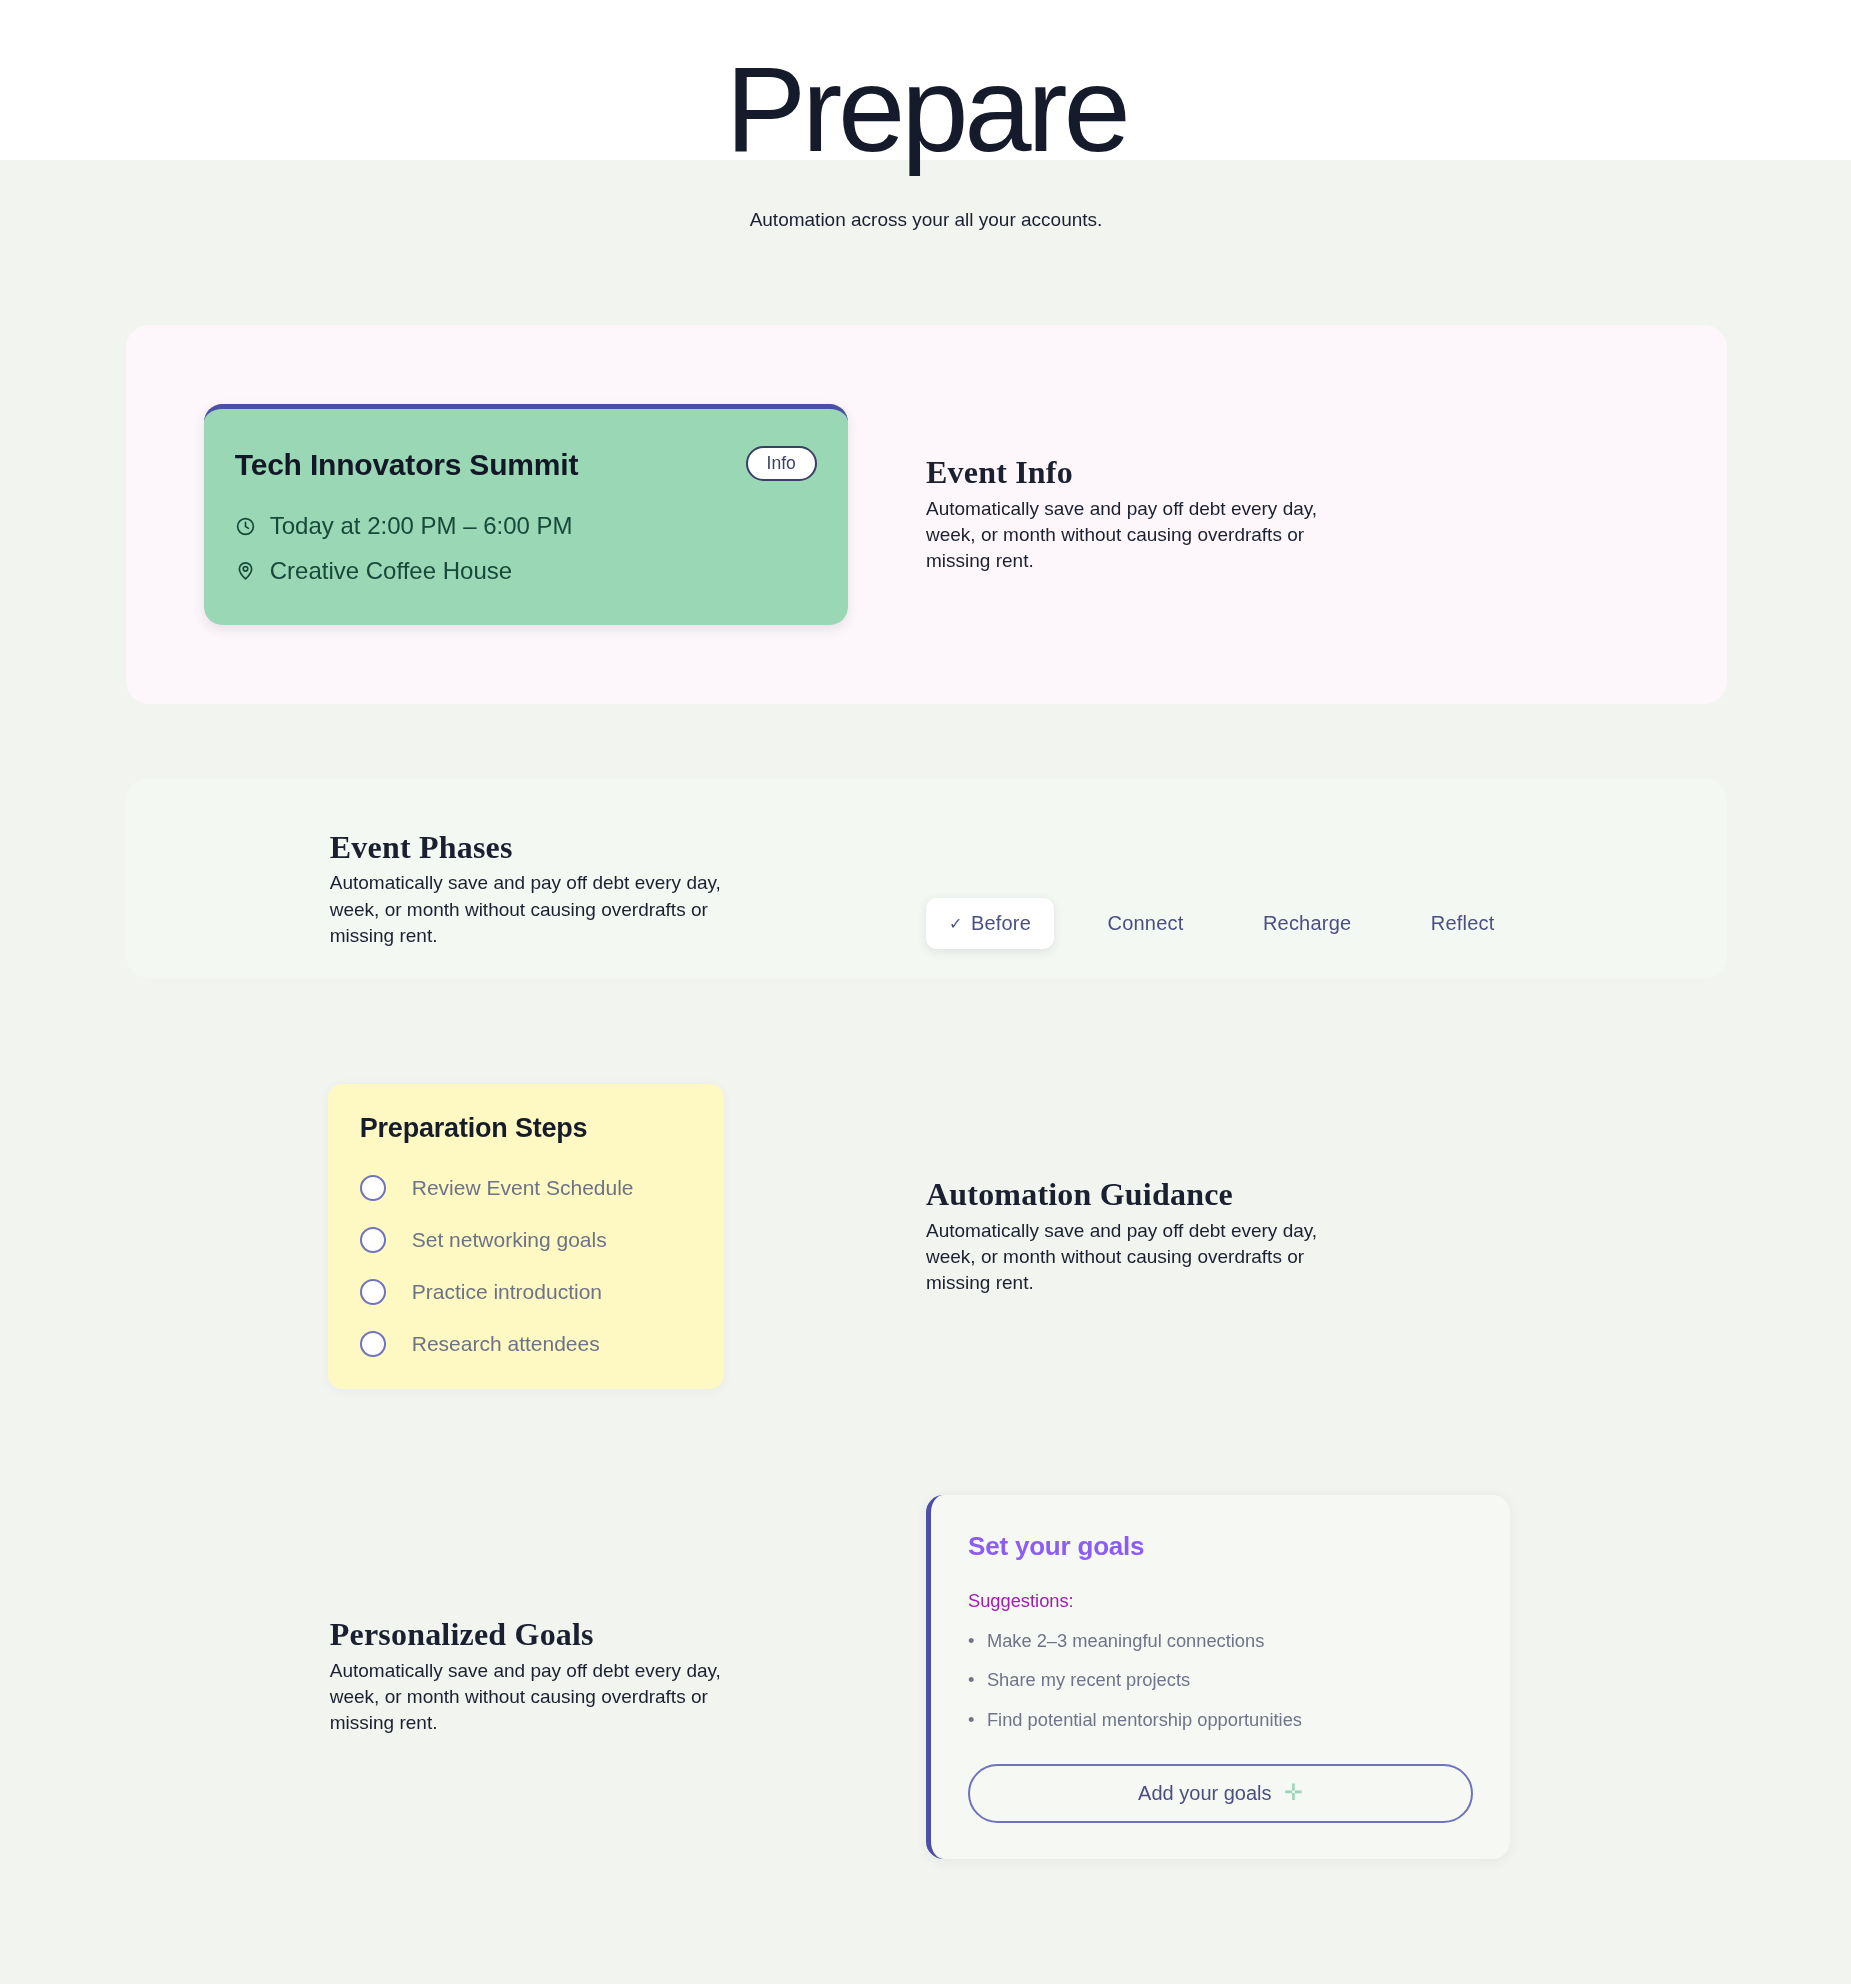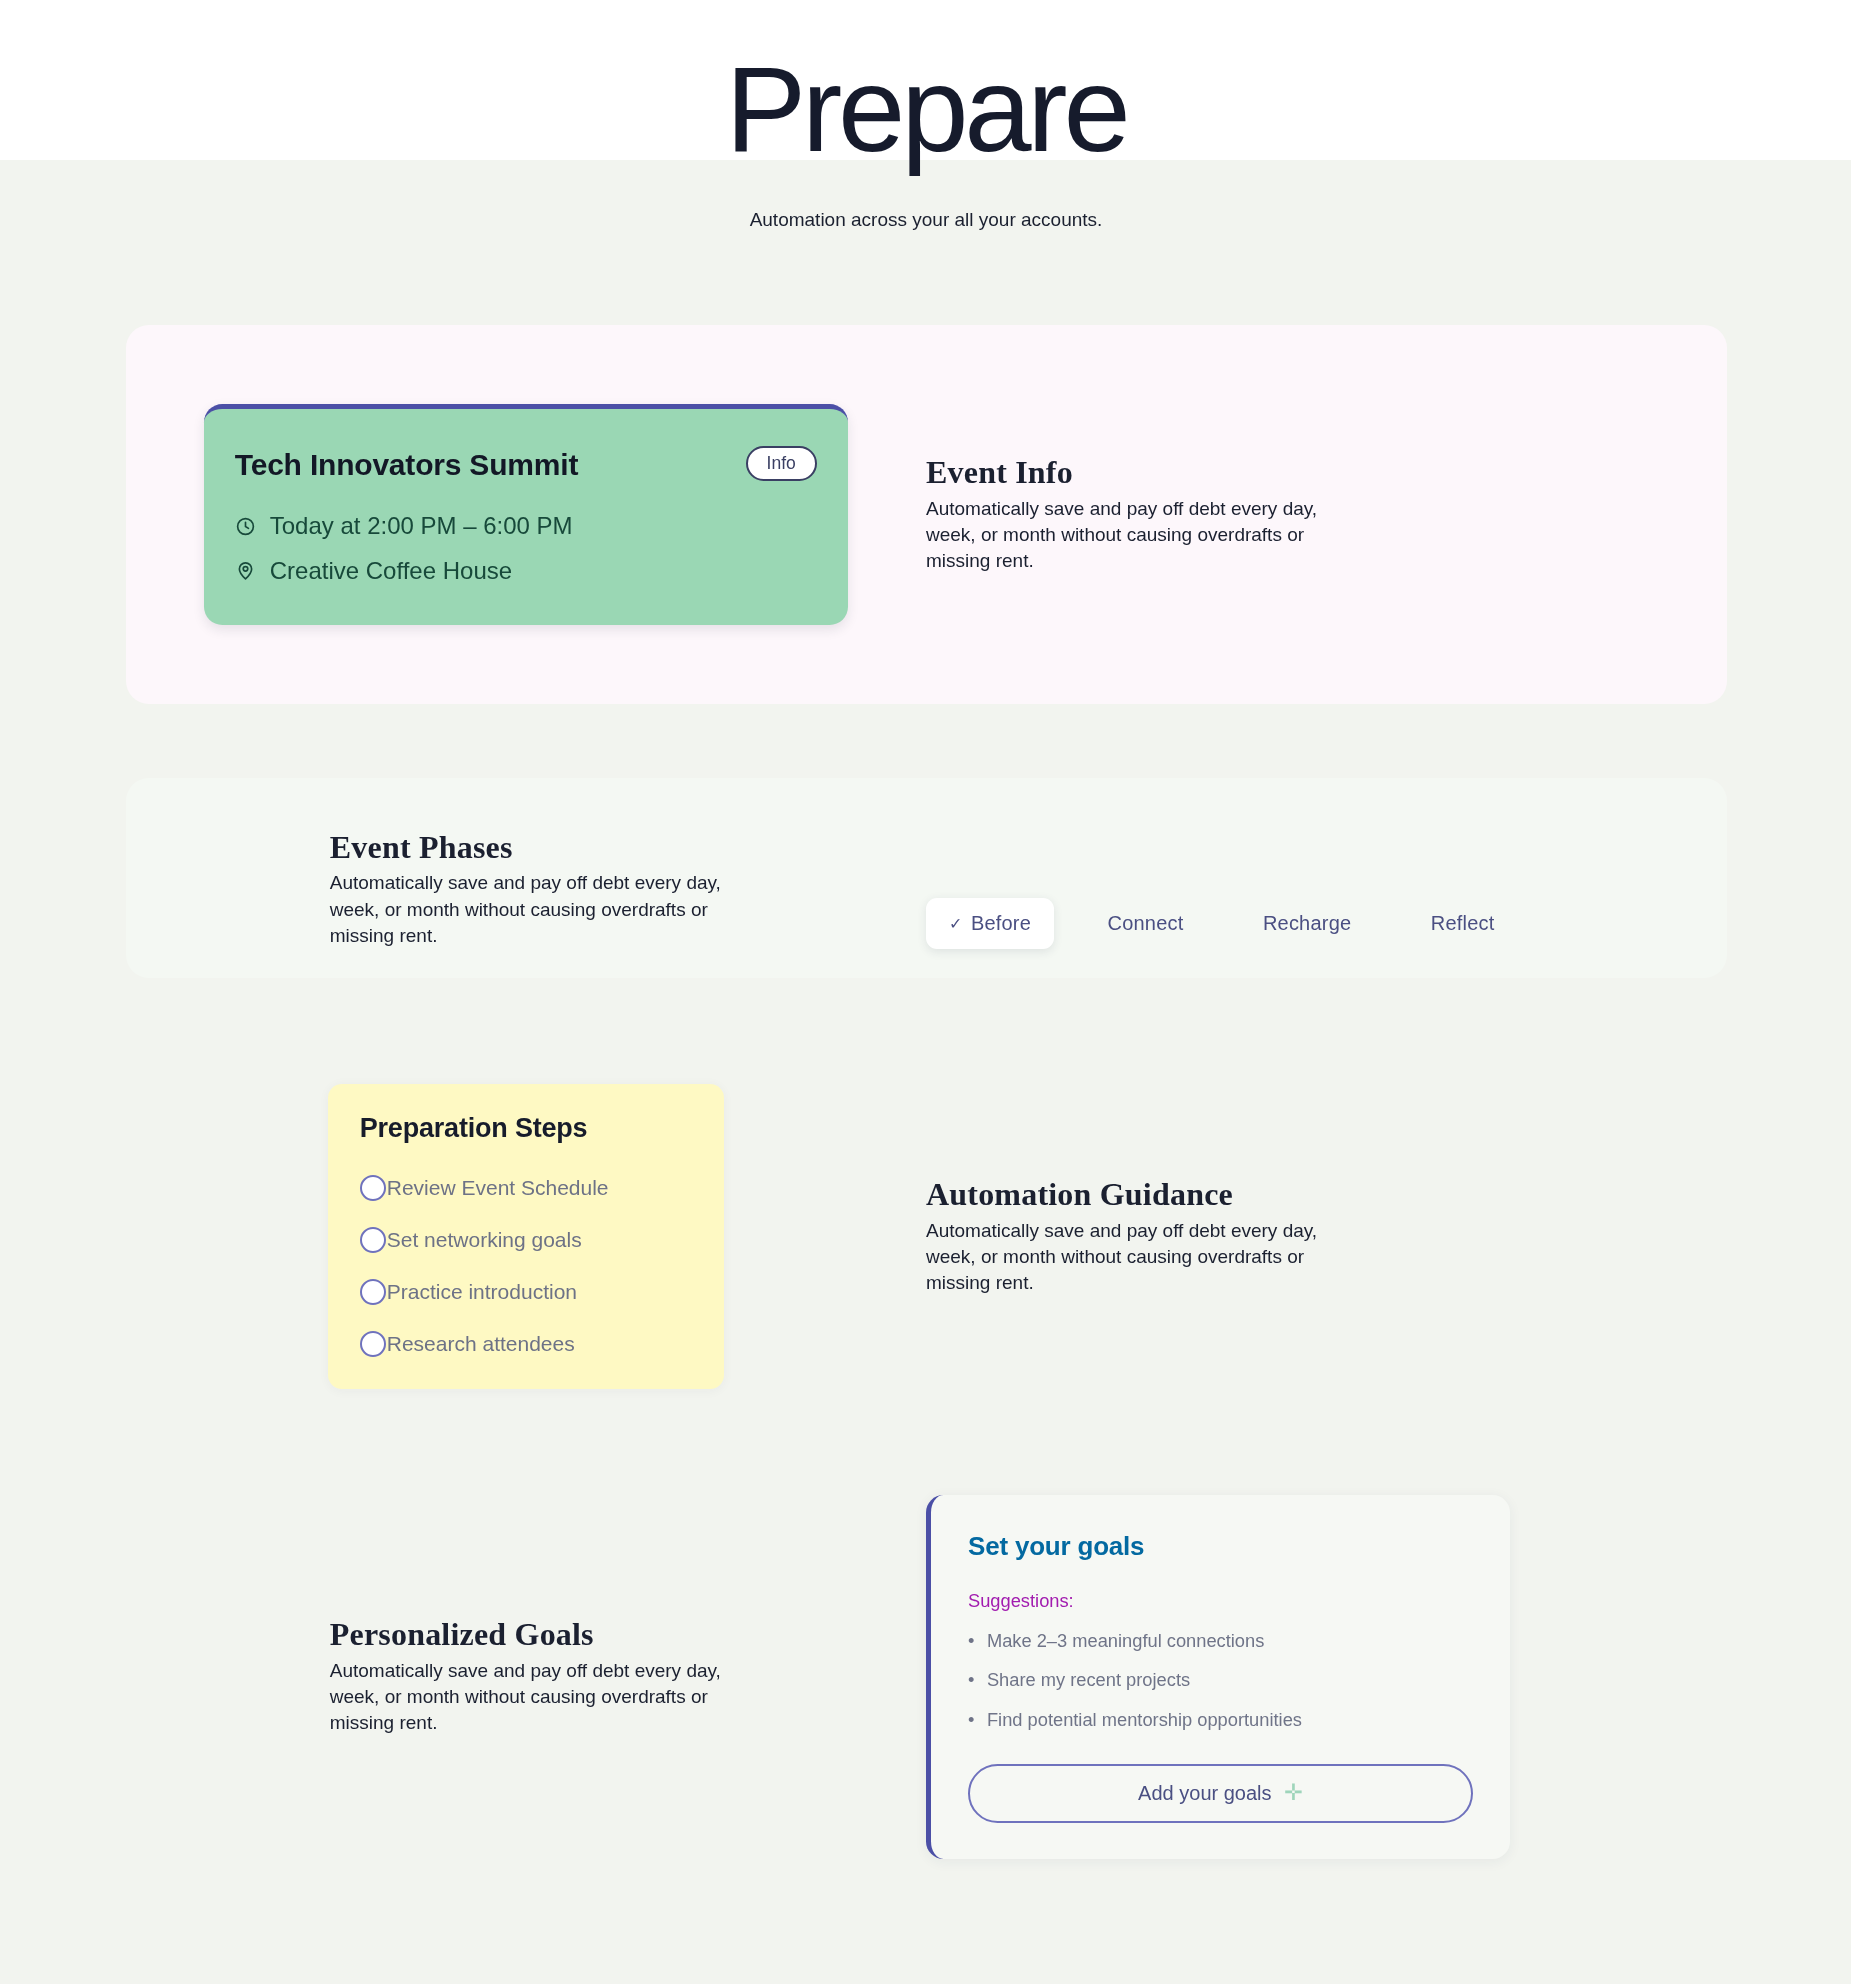--- a/index.html
+++ b/index.html
@@ -220,21 +220,21 @@
     font-size: 27px;
     font-weight: 700;
     color: #171c2b;
     letter-spacing: -0.2px;
     margin-bottom: 31px;
   }
 
   .step-row {
     display: flex;
     align-items: center;
-    gap: 1px;
+    gap: 26px;
     margin-top: 26px;
     font-size: 21px;
     color: #6d7286;
   }
   .step-row:first-of-type { margin-top: 0; }
 
   .step-circle {
     width: 26px; height: 26px;
     flex: 0 0 26px;
     border: 2.9px solid #6f72bd;
@@ -256,21 +256,21 @@
     background: #f6f8f4;
     border-radius: 17.5px;
     border-left: 5.4px solid #4b4fa6;
     padding: 36px 37px 36px 37px;
     box-shadow: 0 2.5px 12.5px rgba(40,45,80,0.06);
   }
 
   .goals-title {
     font-size: 26px;
     font-weight: 700;
-    color: #0369a1;
+    color: #8b5cf6;
     letter-spacing: -0.2px;
   }
 
   .goals-sub {
     margin-top: 27.5px;
     font-size: 18.3px;
     color: #a21caf;
   }
 
   .goals-list { margin-top: 18.3px; }

